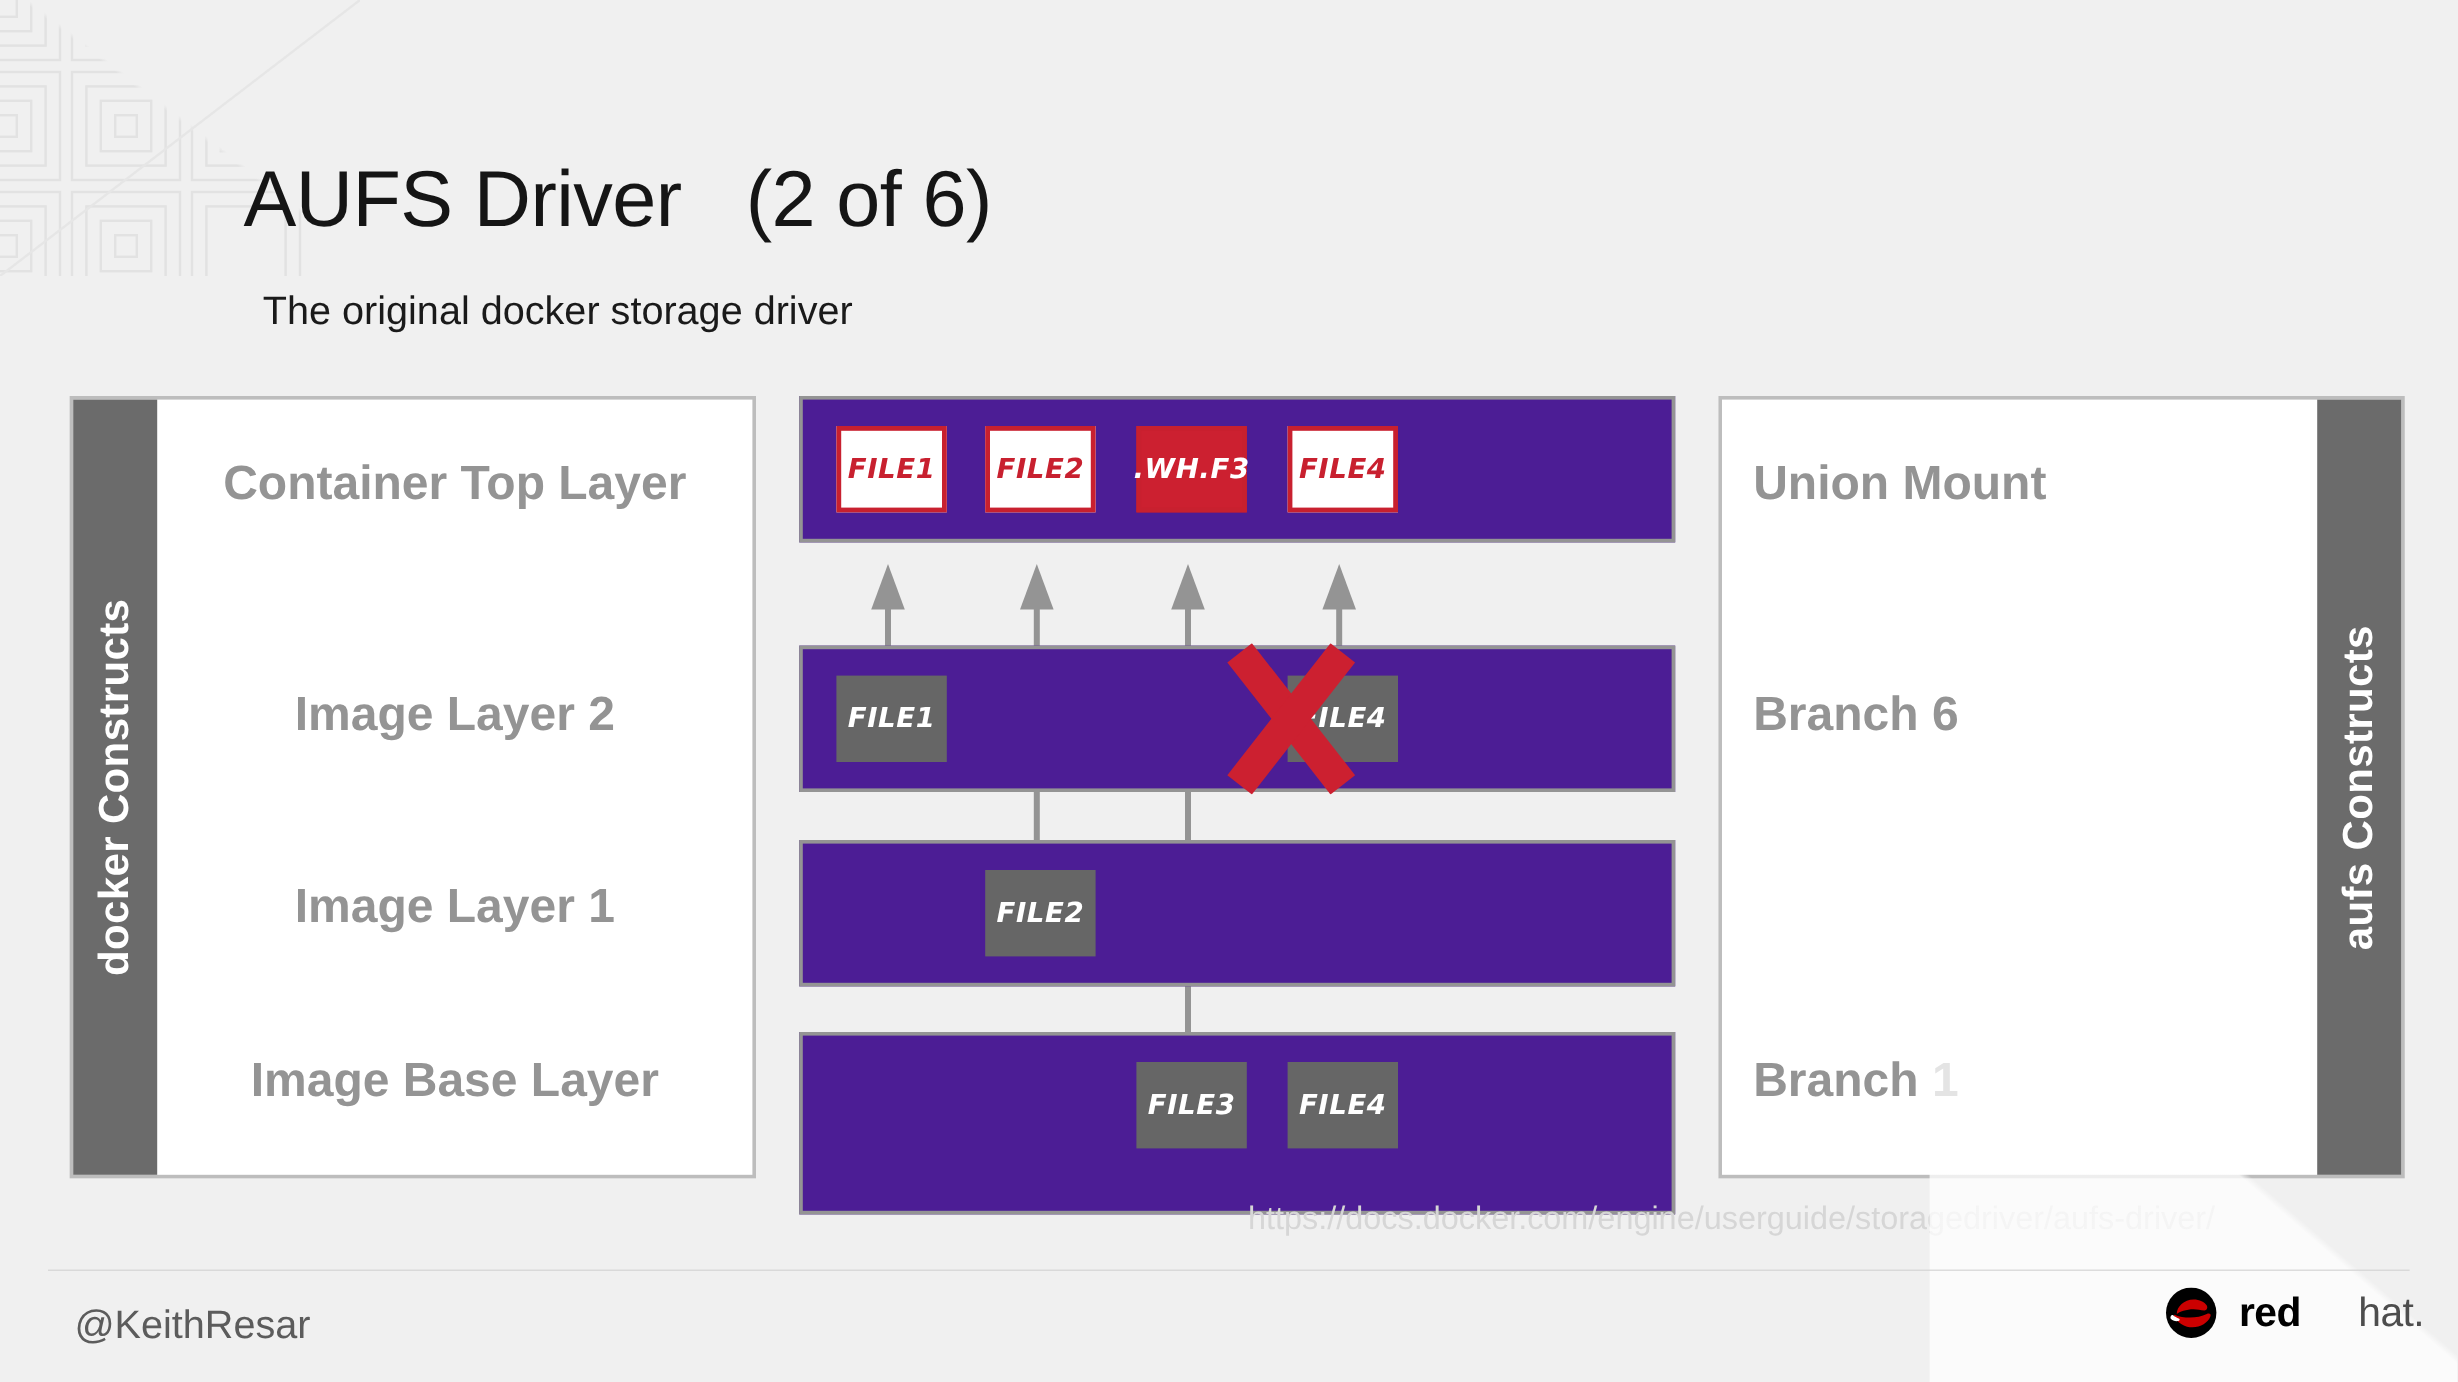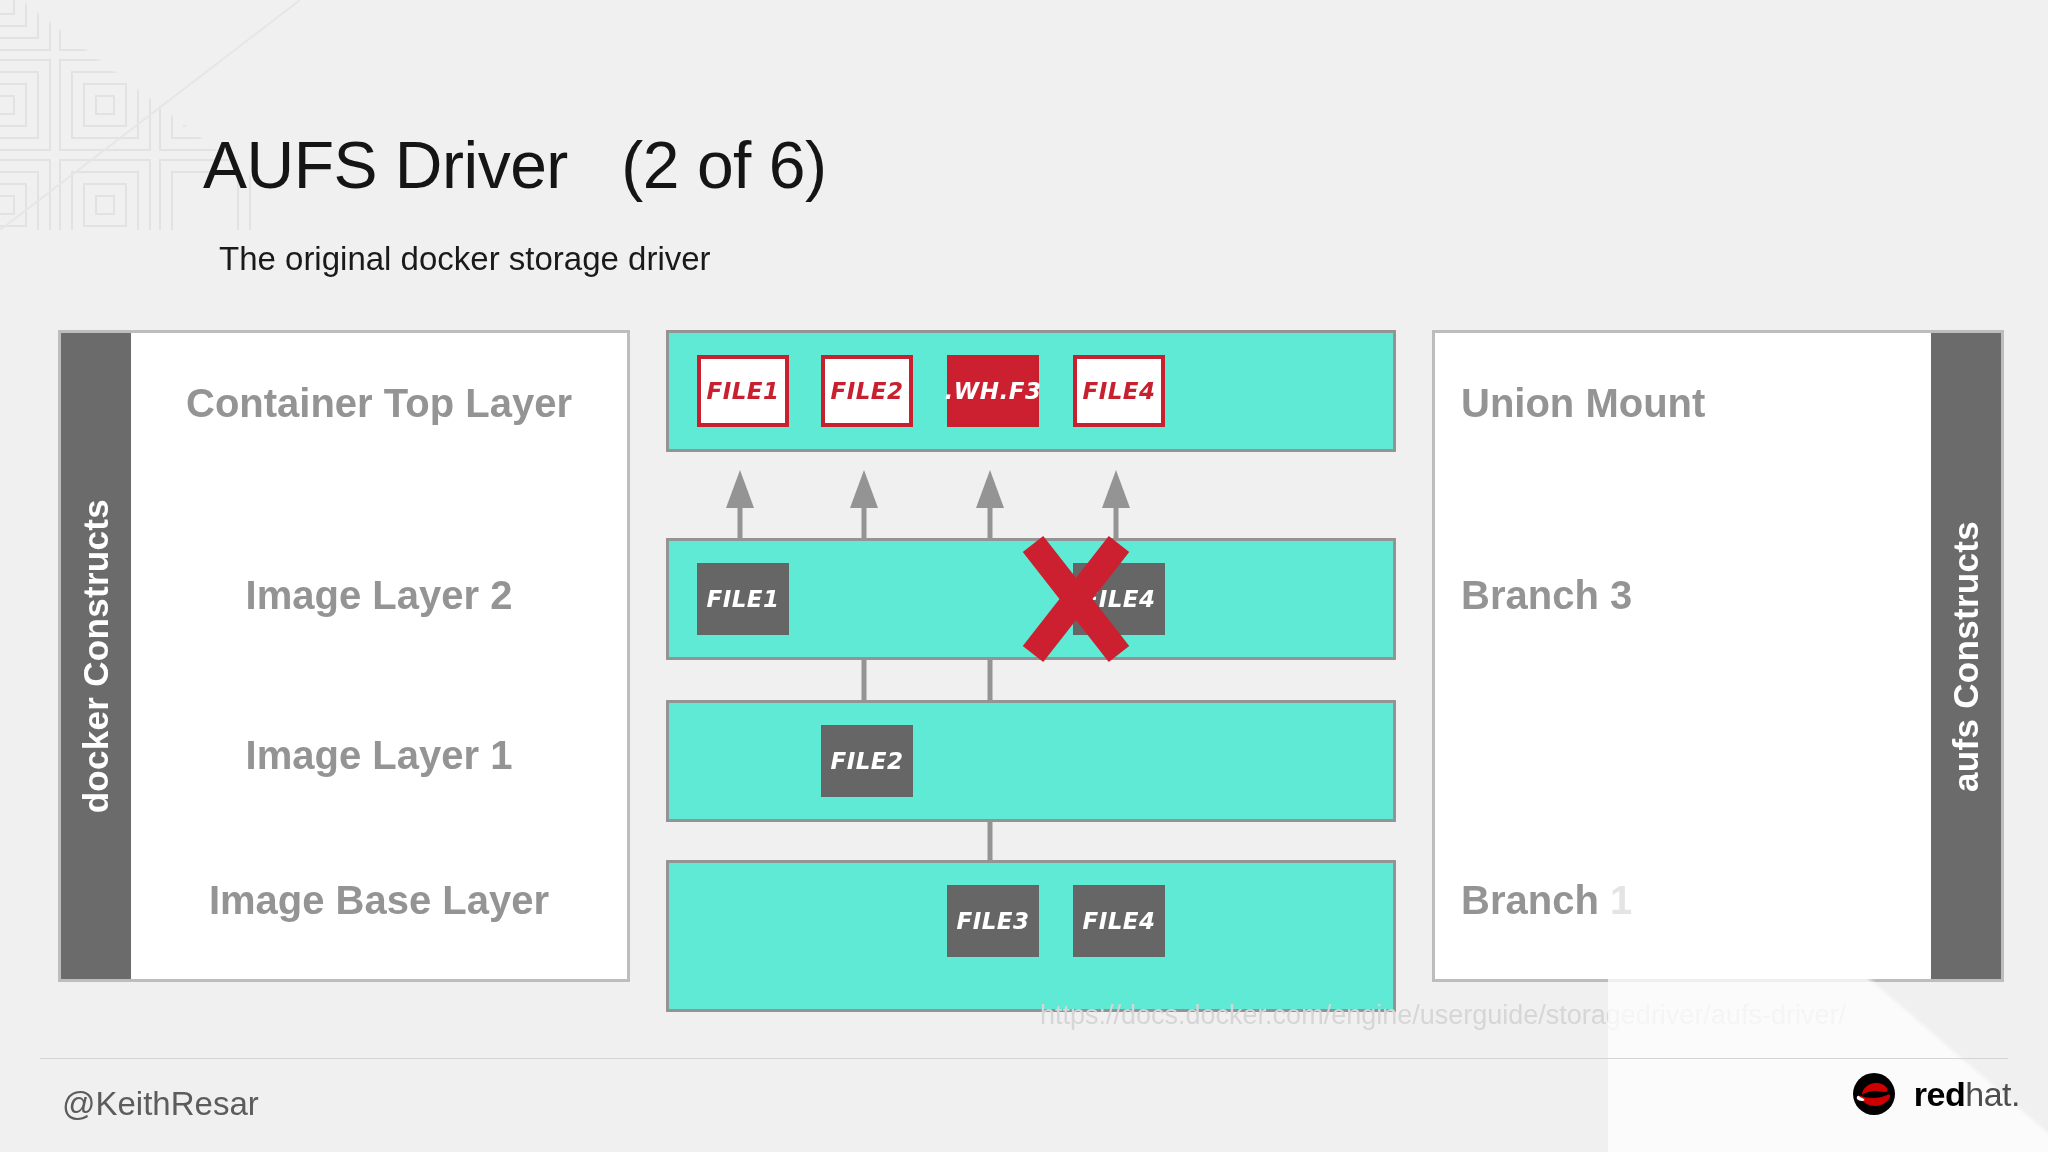--- a/index.html
+++ b/index.html
@@ -129,21 +129,21 @@
     left: 666px;
     top: 330px;
     width: 730px;
     height: 652px;
   }
   .layer-box {
     position: absolute;
     left: 0;
     width: 730px;
     box-sizing: border-box;
-    background: #5eead4;
+    background: #4c1d95;
     border: 3px solid #949494;
     text-decoration: underline;
   }
   .lb-top    { top: 0px;   height: 122px; }
   .lb-img2   { top: 208px; height: 122px; }
   .lb-img1   { top: 370px; height: 122px; }
   .lb-base   { top: 530px; height: 152px; }
 
   .file-chip {
     position: absolute;
@@ -236,21 +236,21 @@
     display: flex;
     align-items: center;
     gap: 10px;
   }
   .logo-word {
     font-size: 34px;
     letter-spacing: -0.5px;
     white-space: nowrap;
   }
   .logo-red { color: #000000; font-weight: bold; }
-  .logo-hat { color: #4d4d4d; font-weight: 400; }
+  .logo-hat { color: #4d4d4d; font-weight: 400; padding-left: 48px; }
 </style>
 </head>
 <body>
 
 <div class="corner-pattern">
   <svg width="300" height="230" viewBox="0 0 300 230" xmlns="http://www.w3.org/2000/svg">
     <g fill="none" stroke="#e2e2e2" stroke-width="2">
 
       <g>
         <rect x="-40" y="-40" width="90" height="90"></rect>
@@ -326,21 +326,21 @@
     <div class="layer-label ll-3">Image Base Layer</div>
   </div>
 </div>
 
 <div class="panel panel-right">
   <div class="vbar">
     <span>aufs Constructs</span>
   </div>
   <div class="panel-body">
     <div class="layer-label ll-0">Union Mount</div>
-    <div class="layer-label ll-1">Branch 3</div>
+    <div class="layer-label ll-1">Branch 6</div>
     <div class="layer-label ll-3">Branch 1</div>
   </div>
 </div>
 
 <div class="center">
 
   <svg class="connectors" viewBox="0 0 730 652" xmlns="http://www.w3.org/2000/svg">
     <g stroke="#949494" stroke-width="5" fill="none">
 
       <line x1="74" y1="244" x2="74" y2="160"></line>

